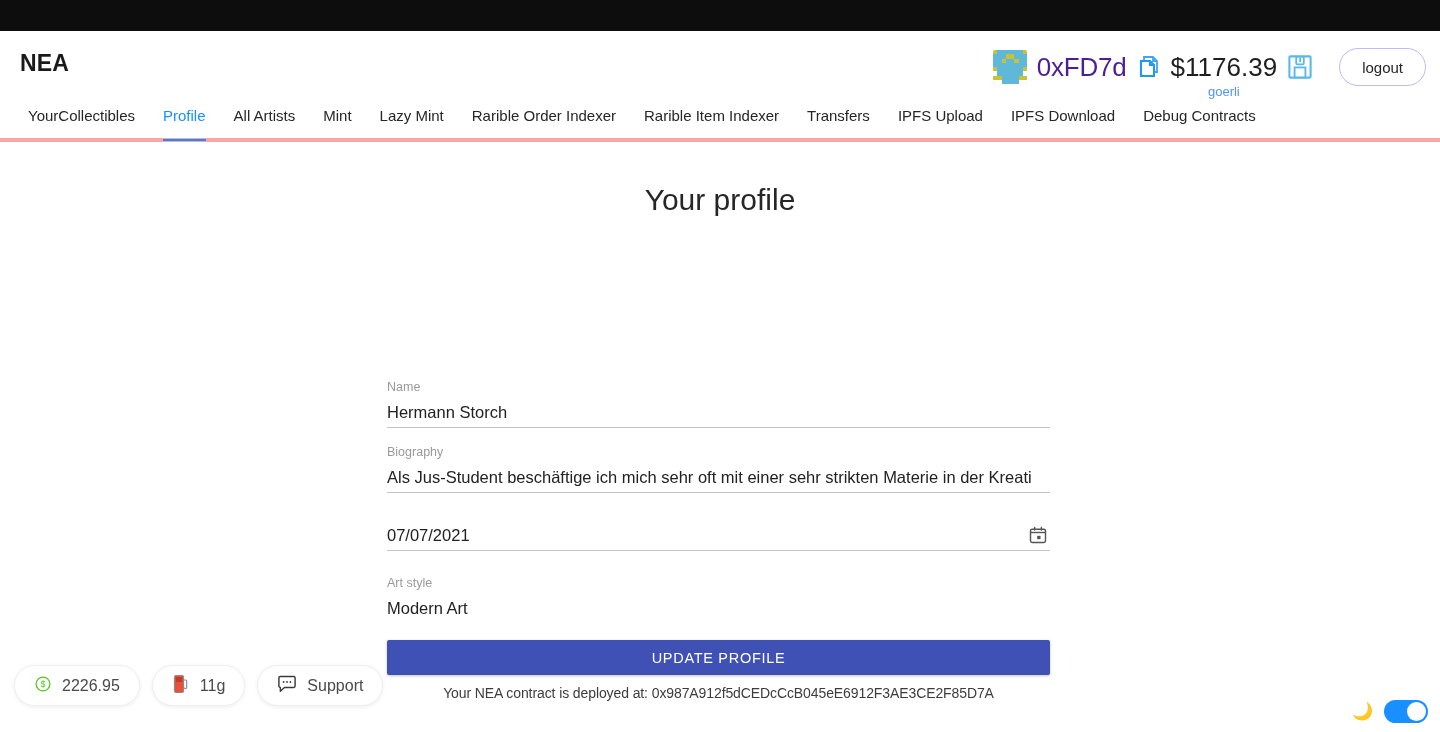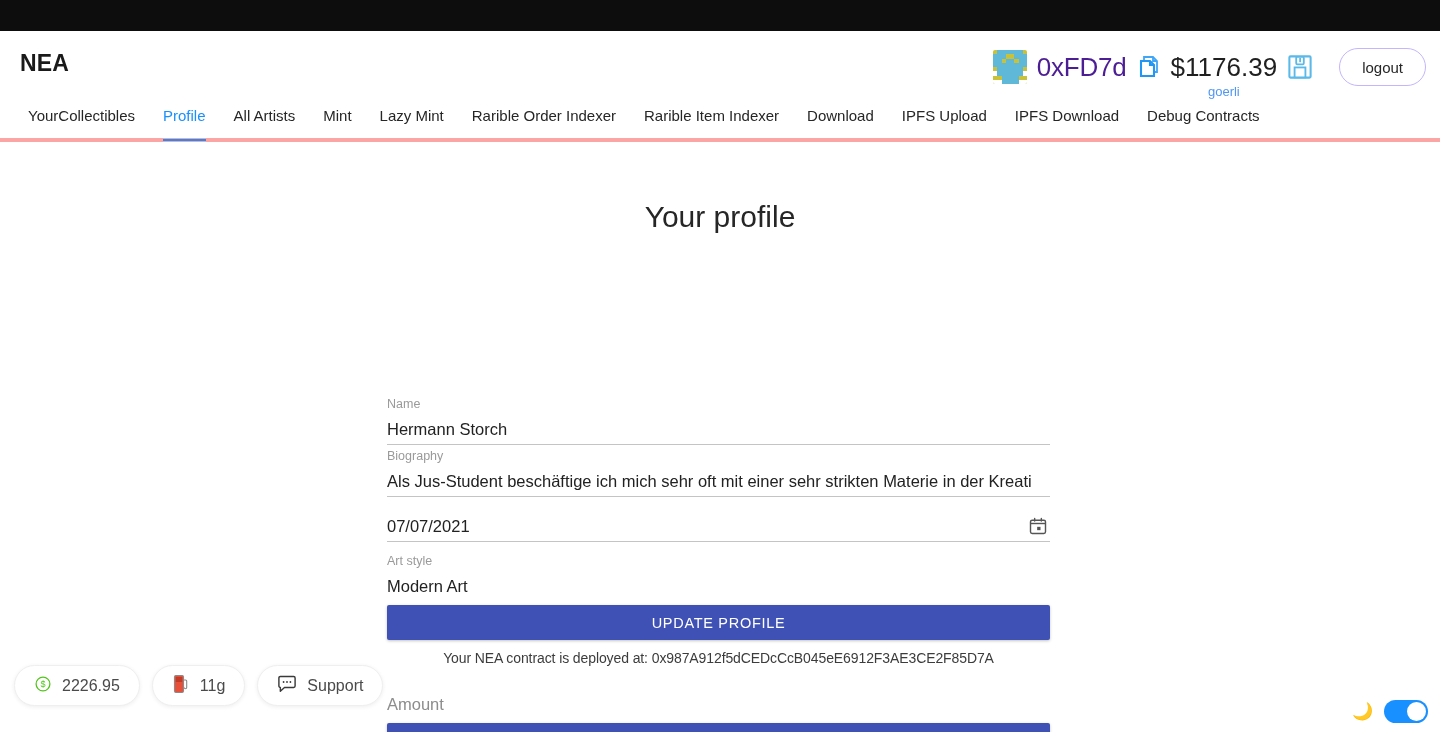--- a/index.html
+++ b/index.html
@@ -124,30 +124,30 @@
   
   #main {
     position: relative;
     height: 549px;
   }
   #page-title {
     text-align: center;
     font-size: 30px;
     font-weight: 400;
     color: #262626;
-    margin: 17px;
+    margin: 0;
     padding-top: 41px;
   }
   #form {
     position: absolute;
     left: 387px;
     top: 237px;
     width: 663px;
   }
-  .field { position: relative; margin-bottom: 3px; }
+  .field { position: relative; margin-bottom: 16px; }
   .field-label {
     display: block;
     font-size: 12.5px;
     color: #9a9a9a;
     font-family: "Liberation Sans", sans-serif;
     line-height: 16px;
     padding-bottom: 1px;
   }
   .field-value-row {
     position: relative;
@@ -330,21 +330,21 @@
 </div>
 
 <div id="nav">
   <div class="nav-item">YourCollectibles</div>
   <div class="nav-item active">Profile</div>
   <div class="nav-item">All Artists</div>
   <div class="nav-item">Mint</div>
   <div class="nav-item">Lazy Mint</div>
   <div class="nav-item">Rarible Order Indexer</div>
   <div class="nav-item">Rarible Item Indexer</div>
-  <div class="nav-item">Download</div>
+  <div class="nav-item">Transfers</div>
   <div class="nav-item">IPFS Upload</div>
   <div class="nav-item">IPFS Download</div>
   <div class="nav-item">Debug Contracts</div>
 </div>
 
 <div id="main">
 
   <h1 id="page-title">Your profile</h1>
 
   <div id="form">

